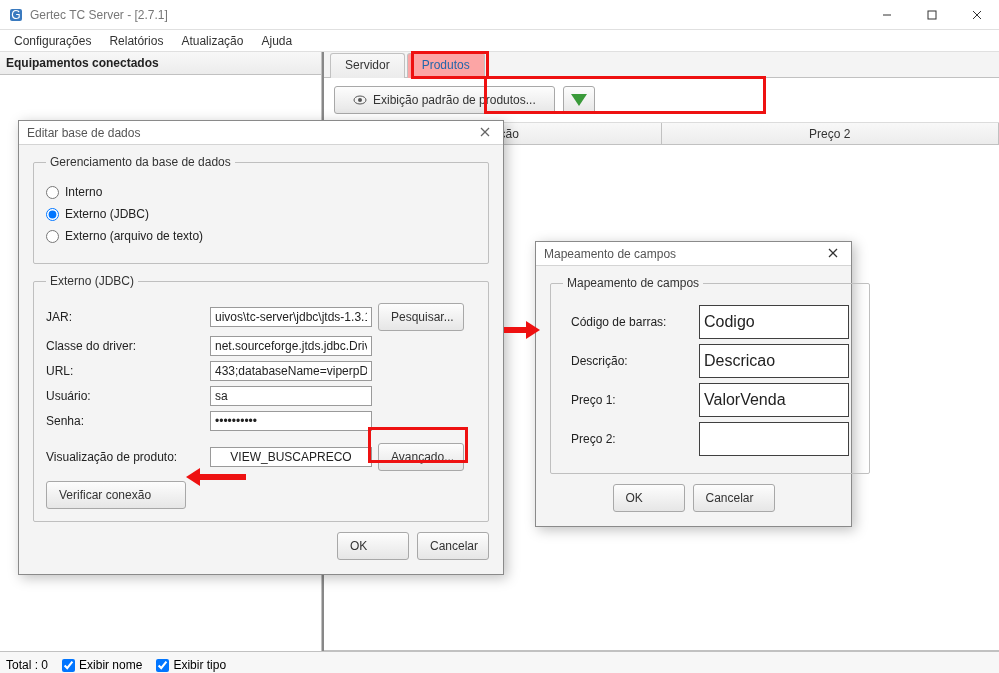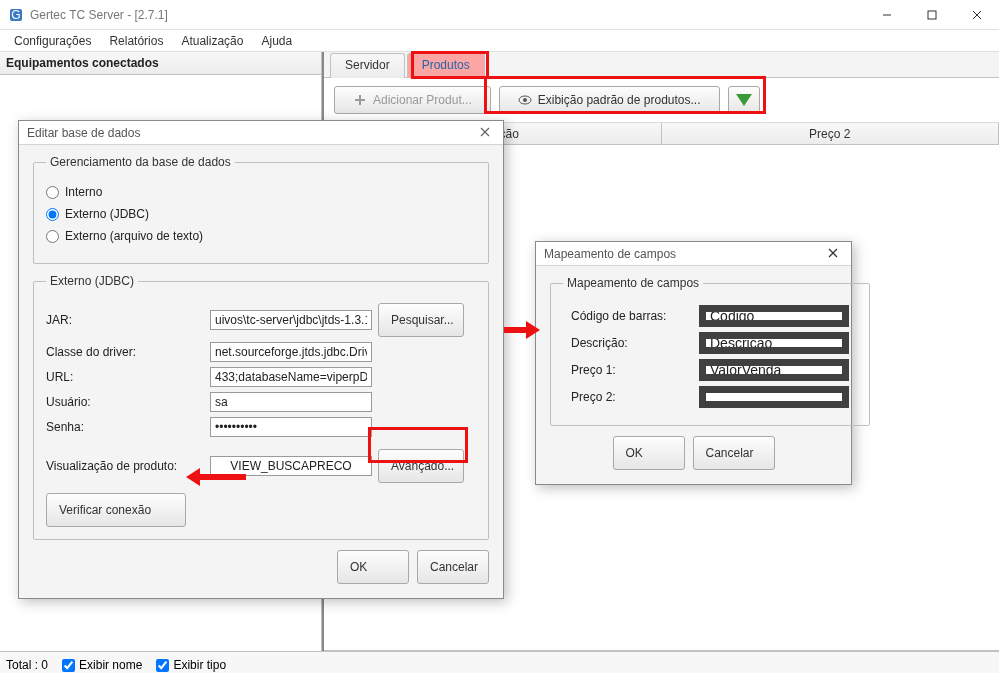--- a/index.html
+++ b/index.html
@@ -17,21 +17,21 @@
     .left-panel { width: 322px; border-right: 1px solid #c1c1c1; display: flex; flex-direction: column; }
     .left-header { background: linear-gradient(#f8f8f8,#ececec); border-bottom: 1px solid #c1c1c1; padding: 4px 6px; font-weight: bold; color: #222; }
     .left-body { flex: 1; background: #fff; }
 
     .right-panel { flex: 1; display: flex; flex-direction: column; border-left: 2px solid #888; }
     .tabs { height: 26px; display: flex; padding-left: 6px; border-bottom: 1px solid #c1c1c1; background: #f4f4f4; }
     .tab { padding: 4px 14px; background: linear-gradient(#f8f8f8,#ececec); border: 1px solid #c1c1c1; border-bottom: none; margin-right: 2px; border-radius: 3px 3px 0 0; color: #333; position: relative; top: 1px; }
     .tab.active { background: #fca5a5; color: #2266aa; }
 
     .toolbar-row { display: flex; gap: 8px; padding: 8px 10px; border-bottom: 1px solid #dcdcdc; align-items: center; background: #fff; }
-    .btn { background: linear-gradient(#fdfdfd,#e6e6e6); border: 1px solid #a8a8a8; border-radius: 3px; padding: 4px 12px; height: 34px; display: inline-flex; align-items: center; gap: 6px; color: #333; cursor: pointer; }
+    .btn { background: linear-gradient(#fdfdfd,#e6e6e6); border: 1px solid #a8a8a8; border-radius: 3px; padding: 4px 12px; height: 28px; display: inline-flex; align-items: center; gap: 6px; color: #333; cursor: pointer; }
     .btn.large { height: 28px; padding: 4px 18px; }
     .btn.disabled { color: #999; }
     .btn .ico { width: 14px; height: 14px; display: inline-block; }
 
     .column-headers { display: flex; height: 22px; border-bottom: 1px solid #c1c1c1; }
     .column-headers .col { flex: 1; background: linear-gradient(#f8f8f8,#ececec); border-right: 1px solid #c1c1c1; text-align: center; line-height: 22px; color: #333; }
 
     .grid-body { flex: 1; background: #fff; border-bottom: 1px solid #c1c1c1; }
 
     .statusbar { height: 27px; display: flex; align-items: center; padding: 0 6px; gap: 14px; border-top: 1px solid #c1c1c1; background: #f7f7f7; }
@@ -49,21 +49,21 @@
     .radio-row { display: flex; align-items: center; gap: 6px; margin: 6px 0 8px; color: #222; }
     .field-row { display: flex; align-items: center; margin: 5px 0; }
     .field-row .lbl { width: 164px; color: #222; }
     .field-row input[type=text], .field-row input[type=password] { flex: 1; height: 20px; border: 1px solid #9a9a9a; background: #fff; padding: 0 4px; font-size: 12px; color: #222; }
     .field-row .sm-btn { margin-left: 6px; }
 
     .btn-row { display: flex; gap: 8px; justify-content: flex-end; margin-top: 6px; }
 
     .map-row { display: flex; align-items: center; margin: 5px 8px; gap: 6px; }
     .map-row .lbl { width: 122px; color: #222; }
-    .map-row input[type=text] { width: 150px; height: 22px; border: 7px solid #404040; background: #fff; padding: 0 4px; font-size: 14px; color: #222; }
+    .map-row input[type=text] { width: 150px; height: 34px; border: 1px solid #404040; background: #fff; padding: 0 4px; font-size: 16px; color: #222; }
 
     
     .hl { position: absolute; border: 3px solid #e11; pointer-events: none; }
 
     
     .arrow { position: absolute; }
     .arrow .shaft { position: absolute; background: #e11; height: 6px; }
     .arrow .head { position: absolute; width: 0; height: 0; }
 
     .filter-btn { width: 32px; height: 28px; display: flex; align-items: center; justify-content: center; }
@@ -111,27 +111,20 @@
     <div class="left-body"></div>
   </div>
 
   <div class="right-panel">
     <div class="tabs">
       <div class="tab">Servidor</div>
       <div class="tab active">Produtos</div>
     </div>
 
     <div class="toolbar-row">
-      <button class="btn disabled large">
-        <svg class="ico" viewBox="0 0 14 14">
-            <line x1="7" y1="2" x2="7" y2="12" stroke="#9a9a9a" stroke-width="2"></line>
-            <line x1="2" y1="7" x2="12" y2="7" stroke="#9a9a9a" stroke-width="2"></line>
-          </svg>
-        <span>Adicionar Produt...</span>
-      </button>
       <button class="btn large">
         <svg class="ico" viewBox="0 0 14 14">
             <ellipse cx="7" cy="7" rx="6" ry="4" fill="none" stroke="#555" stroke-width="1"></ellipse>
             <circle cx="7" cy="7" r="2" fill="#555"></circle>
           </svg>
         <span>Exibição padrão de produtos...</span>
       </button>
       <button class="btn filter-btn">
         <span class="triangle-down"></span>
       </button>

